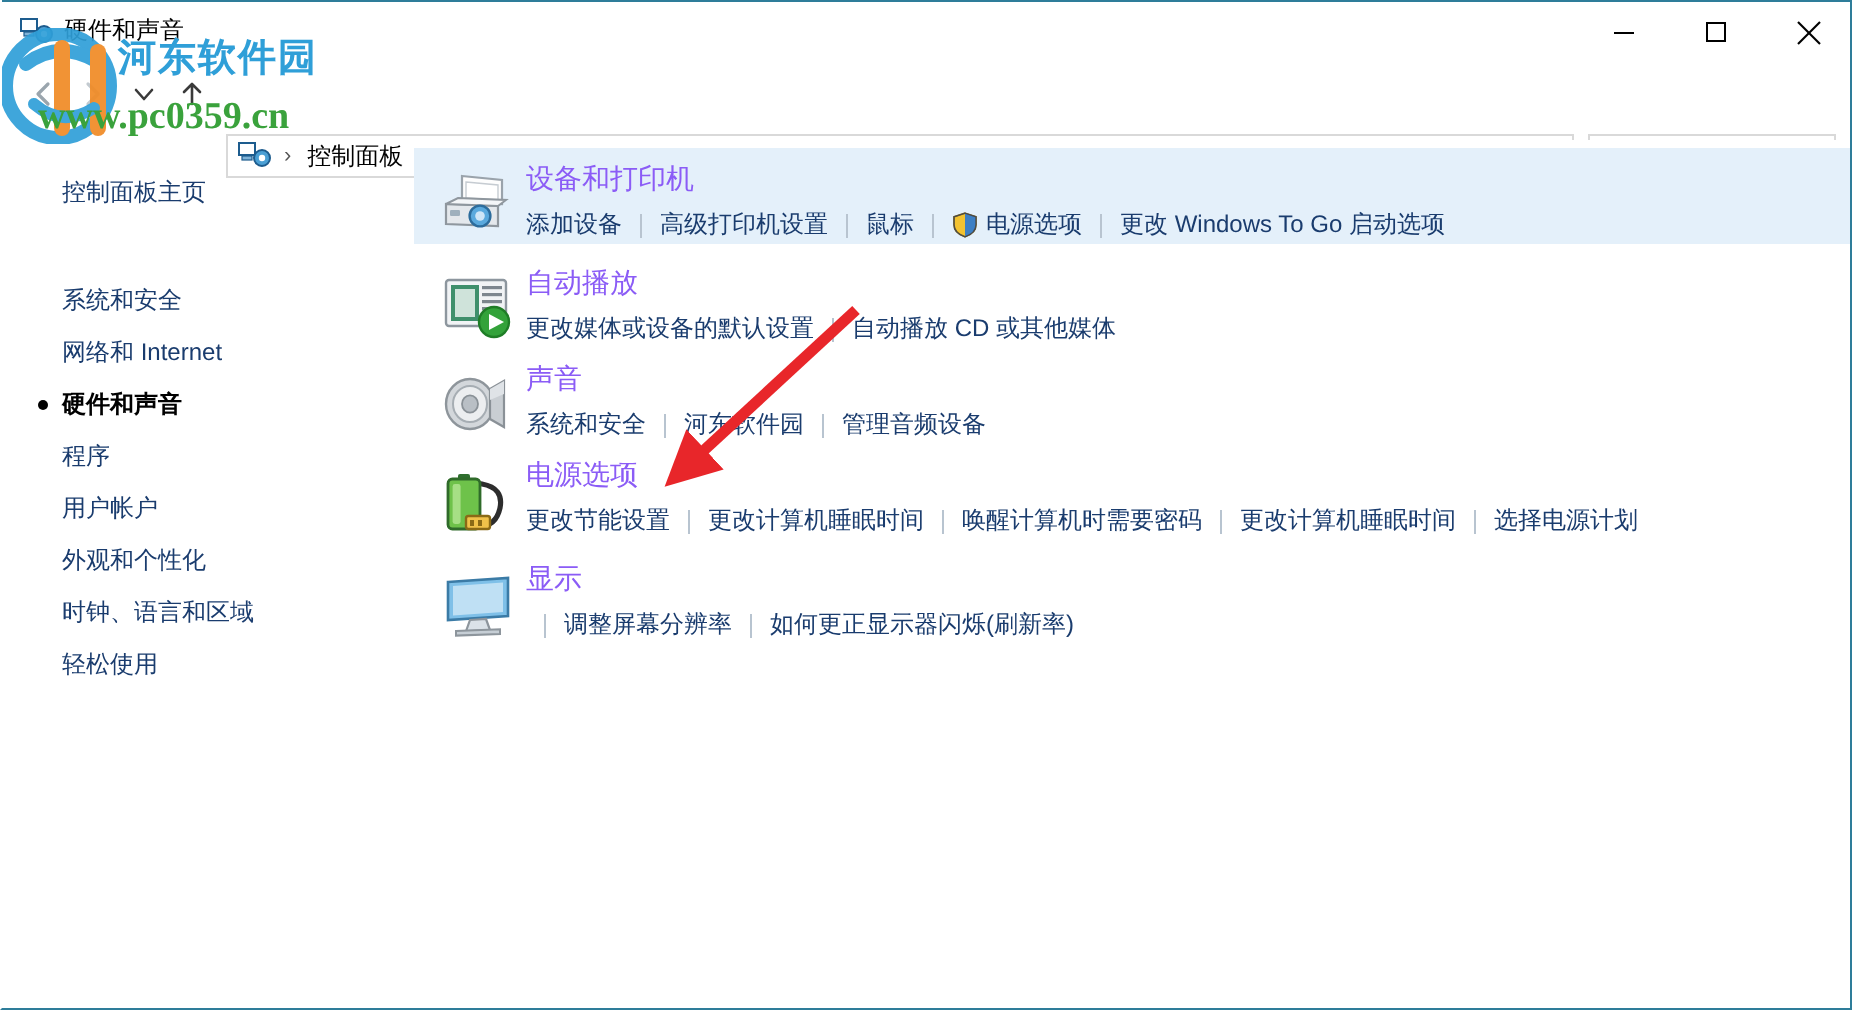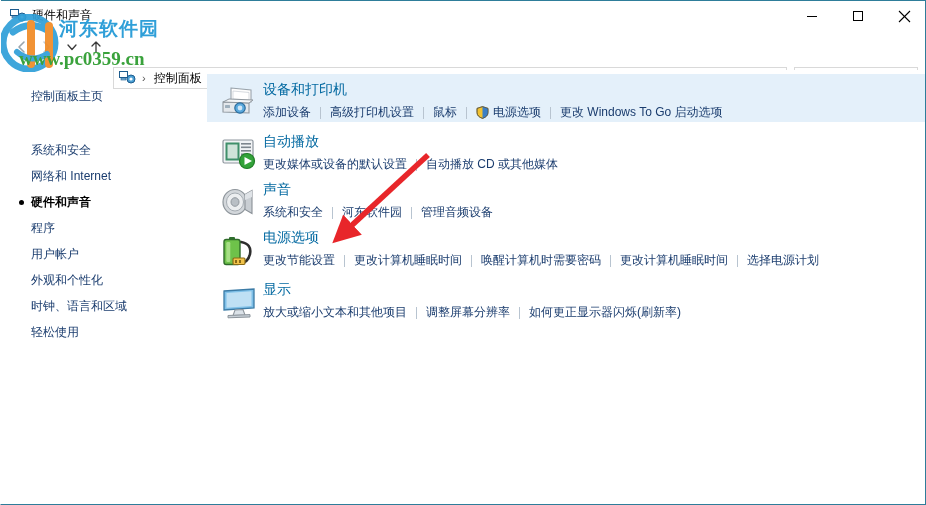--- a/index.html
+++ b/index.html
@@ -192,21 +192,21 @@
   }
   .cat-icon {
     position: absolute;
     left: 12px; top: 8px;
     width: 40px; height: 40px;
   }
   .cat-title {
     position: absolute;
     left: 56px; top: 7px;
     font-size: 14px;
-    color: #0369a1;
+    color: #8b5cf6;
     white-space: nowrap;
     cursor: pointer;
   }
   .cat-links {
     position: absolute;
     left: 56px; top: 30px;
     display: flex;
     align-items: center;
     white-space: nowrap;
   }
@@ -498,23 +498,20 @@
       </div>
       <div class="cat" style="top: 204px; height: 48px;">
         <span class="cat-icon"><svg width="40" height="40" viewBox="0 0 40 40">
         <path d="M5 9 L35 7 L35 26 L5 28 Z" fill="#7fc0e8" stroke="#3b7ba6" stroke-width="1.3"></path>
         <path d="M7.5 11 L32.5 9.3 L32.5 24 L7.5 25.7 Z" fill="#bfe0f4"></path>
         <path d="M16 28 L24 27.5 L26 33 L14 33.6 Z" fill="#dbe2e8" stroke="#8d959c" stroke-width="1.1"></path>
         <path d="M9 33.5 L31 32.6 L31 35 L9 35.8 Z" fill="#c6ced5" stroke="#8d959c" stroke-width="1"></path>
       </svg></span>
         <a class="cat-title">显示</a>
         <div class="cat-links">
-          <span class="cat-link">
-            <span>放大或缩小文本和其他项目</span>
-          </span>
           <span class="link-sep"></span>
           <span class="cat-link">
             <span>调整屏幕分辨率</span>
           </span>
           <span class="link-sep"></span>
           <span class="cat-link">
             <span>如何更正显示器闪烁(刷新率)</span>
           </span>
         </div>
       </div>

